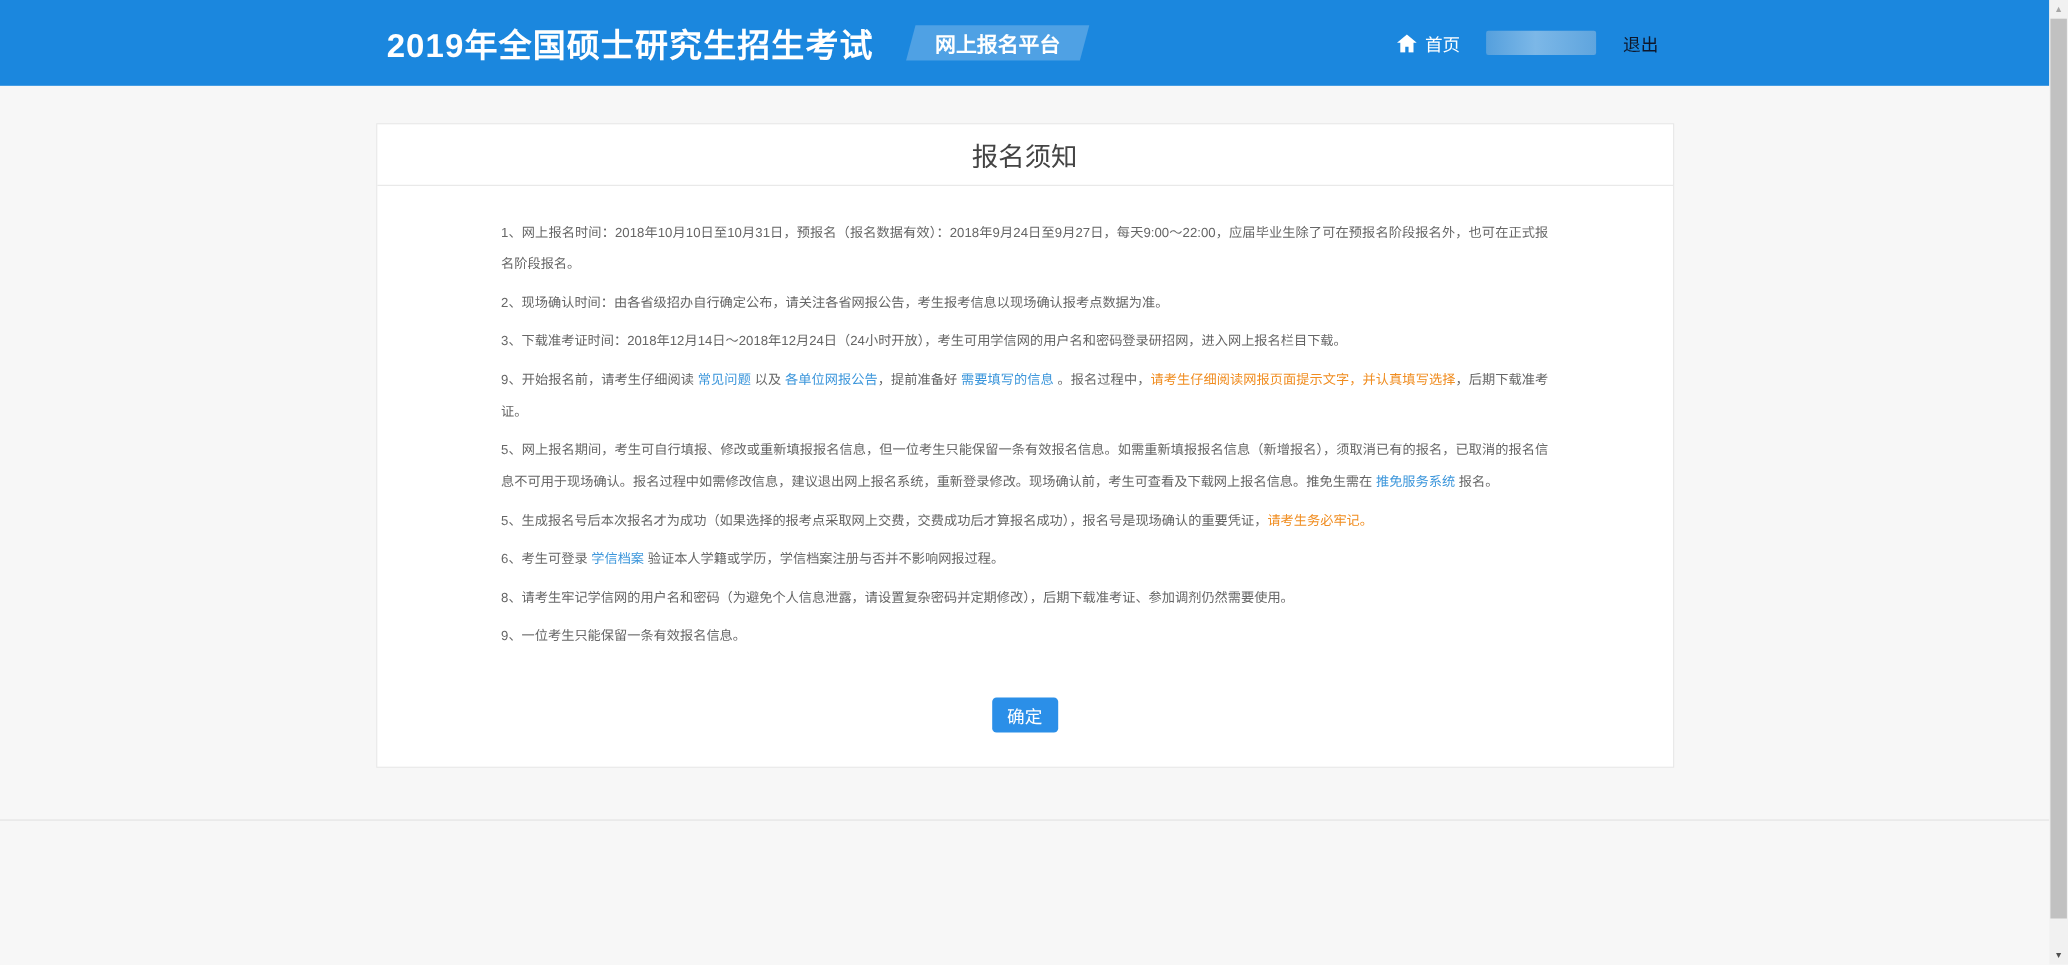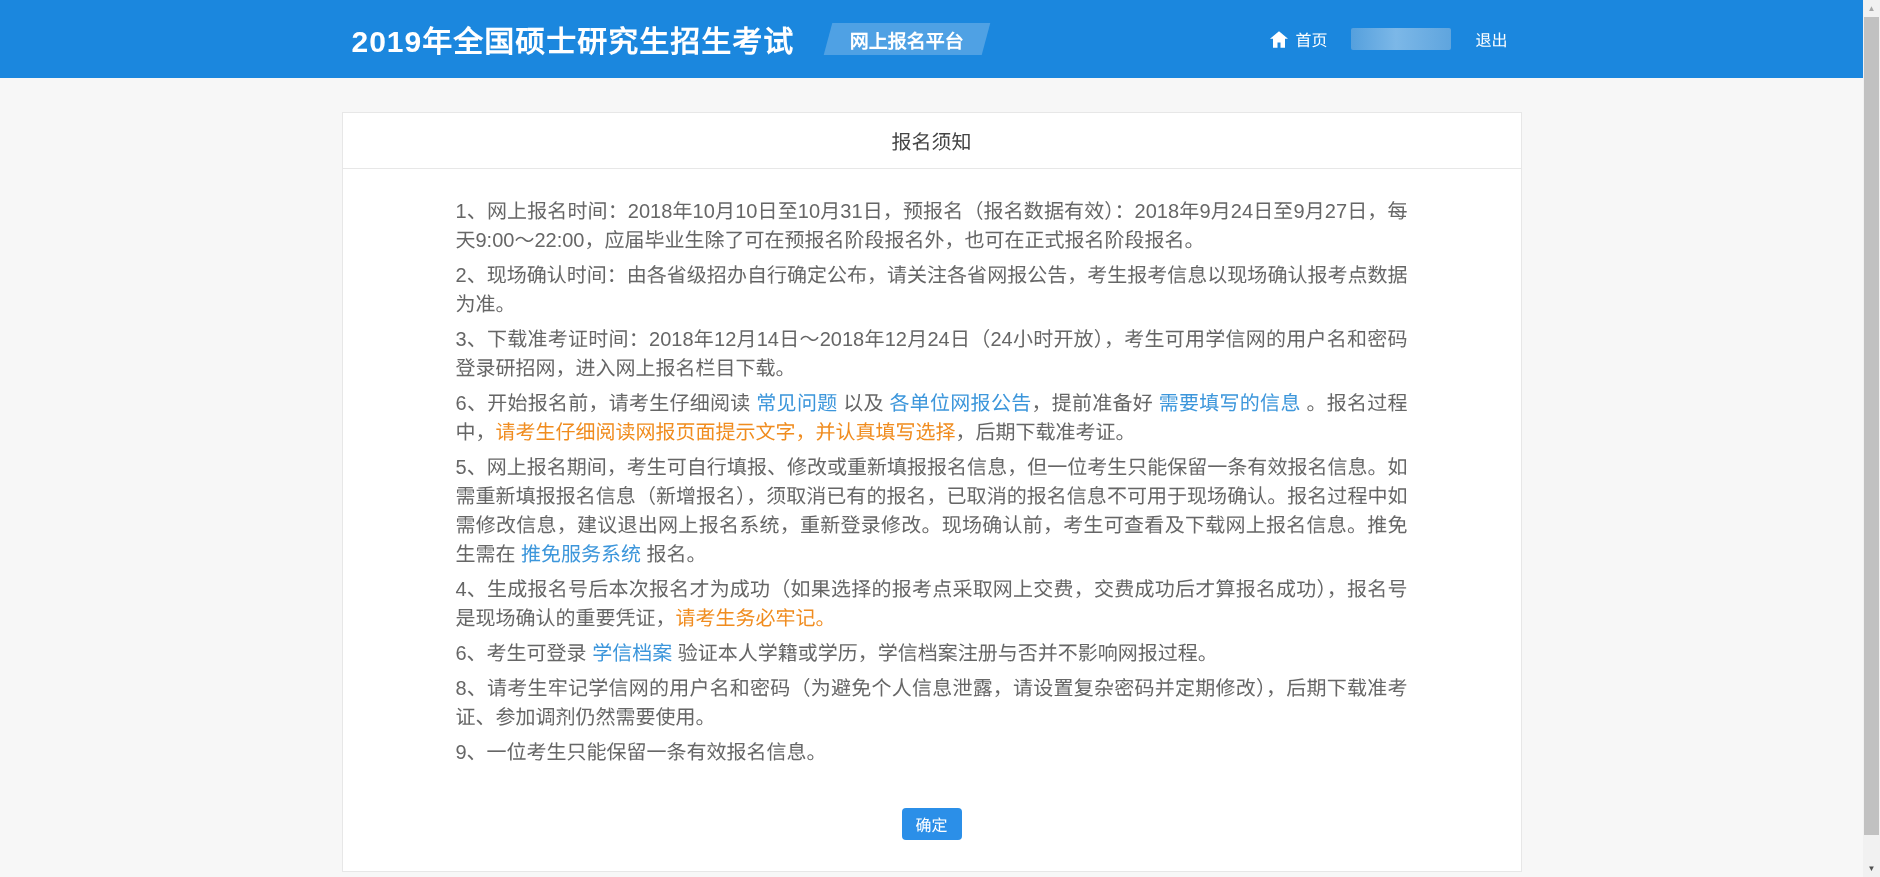--- a/index.html
+++ b/index.html
@@ -46,36 +46,36 @@
   .nav-home{
     display:flex;align-items:center;gap:7px;
     color:#fff;font-size:16px;text-decoration:none;cursor:pointer;white-space:nowrap;
   }
   .nav-home svg{display:block;}
   .redacted-user{
     width:100px;height:22px;border-radius:2px;
     background:linear-gradient(90deg,#5fa4dd 0%,#8dc0e9 45%,#6baade 100%);
     opacity:.85;
   }
-  .logout-link{color:#ffffff;font-size:16px;text-decoration:none;cursor:pointer;white-space:nowrap;}
+  .logout-link{color:#0f172a;font-size:16px;text-decoration:none;cursor:pointer;white-space:nowrap;}
 
   
   main{padding-top:34px;}
   .panel{
     width:1180px;margin:0 auto;background:#fff;
     border:1px solid #e7e7e7;
   }
   .panel-header{
     height:56px;border-bottom:1px solid #e7e7e7;
     display:flex;align-items:center;justify-content:center;
   }
-  .panel-title{font-size:20px;font-weight:normal;color:#444;}
+  .panel-title{font-size:24px;font-weight:normal;color:#444;}
   .panel-body{padding:28px 113px 31px 113px;}
   .notice-item{
-    font-size:20px;line-height:29px;color:#666;
+    font-size:12px;line-height:29px;color:#666;
     margin-bottom:6px;text-align:justify;
   }
   .seg-normal{color:#666;}
   .seg-link{color:var(--link-color);text-decoration:none;cursor:pointer;}
   .seg-orange{color:var(--highlight-color);}
   .confirm-row{display:flex;justify-content:center;margin-top:41px;}
   .confirm-button{
     min-width:60px;height:32px;padding:0 13px;
     background:var(--button-bg);color:#fff;
     font-size:16px;border:none;border-radius:4px;cursor:pointer;
@@ -132,23 +132,23 @@
   <main>
     <section class="panel">
       <div class="panel-header">
         <h2 class="panel-title">报名须知</h2>
       </div>
       <div class="panel-body">
         <div id="notice-items">
             <p class="notice-item"><span class="seg-normal">1、网上报名时间：2018年10月10日至10月31日，预报名（报名数据有效）：2018年9月24日至9月27日，每天9:00～22:00，应届毕业生除了可在预报名阶段报名外，也可在正式报名阶段报名。</span></p>
             <p class="notice-item"><span class="seg-normal">2、现场确认时间：由各省级招办自行确定公布，请关注各省网报公告，考生报考信息以现场确认报考点数据为准。</span></p>
             <p class="notice-item"><span class="seg-normal">3、下载准考证时间：2018年12月14日～2018年12月24日（24小时开放），考生可用学信网的用户名和密码登录研招网，进入网上报名栏目下载。</span></p>
-            <p class="notice-item"><span class="seg-normal">6、开始报名前，请考生仔细阅读 </span><a class="seg-link">常见问题</a><span class="seg-normal"> 以及 </span><a class="seg-link">各单位网报公告</a><span class="seg-normal">，提前准备好 </span><a class="seg-link">需要填写的信息</a><span class="seg-normal"> 。报名过程中，</span><span class="seg-orange">请考生仔细阅读网报页面提示文字，并认真填写选择</span><span class="seg-normal">，后期下载准考证。</span></p>
+            <p class="notice-item"><span class="seg-normal">9、开始报名前，请考生仔细阅读 </span><a class="seg-link">常见问题</a><span class="seg-normal"> 以及 </span><a class="seg-link">各单位网报公告</a><span class="seg-normal">，提前准备好 </span><a class="seg-link">需要填写的信息</a><span class="seg-normal"> 。报名过程中，</span><span class="seg-orange">请考生仔细阅读网报页面提示文字，并认真填写选择</span><span class="seg-normal">，后期下载准考证。</span></p>
             <p class="notice-item"><span class="seg-normal">5、网上报名期间，考生可自行填报、修改或重新填报报名信息，但一位考生只能保留一条有效报名信息。如需重新填报报名信息（新增报名），须取消已有的报名，已取消的报名信息不可用于现场确认。报名过程中如需修改信息，建议退出网上报名系统，重新登录修改。现场确认前，考生可查看及下载网上报名信息。推免生需在 </span><a class="seg-link">推免服务系统</a><span class="seg-normal"> 报名。</span></p>
-            <p class="notice-item"><span class="seg-normal">4、生成报名号后本次报名才为成功（如果选择的报考点采取网上交费，交费成功后才算报名成功），报名号是现场确认的重要凭证，</span><span class="seg-orange">请考生务必牢记。</span></p>
+            <p class="notice-item"><span class="seg-normal">5、生成报名号后本次报名才为成功（如果选择的报考点采取网上交费，交费成功后才算报名成功），报名号是现场确认的重要凭证，</span><span class="seg-orange">请考生务必牢记。</span></p>
             <p class="notice-item"><span class="seg-normal">6、考生可登录 </span><a class="seg-link">学信档案</a><span class="seg-normal"> 验证本人学籍或学历，学信档案注册与否并不影响网报过程。</span></p>
             <p class="notice-item"><span class="seg-normal">8、请考生牢记学信网的用户名和密码（为避免个人信息泄露，请设置复杂密码并定期修改），后期下载准考证、参加调剂仍然需要使用。</span></p>
             <p class="notice-item"><span class="seg-normal">9、一位考生只能保留一条有效报名信息。</span></p>
           </div>
         <div class="confirm-row">
           <button class="confirm-button">确定</button>
         </div>
       </div>
     </section>
   </main>

